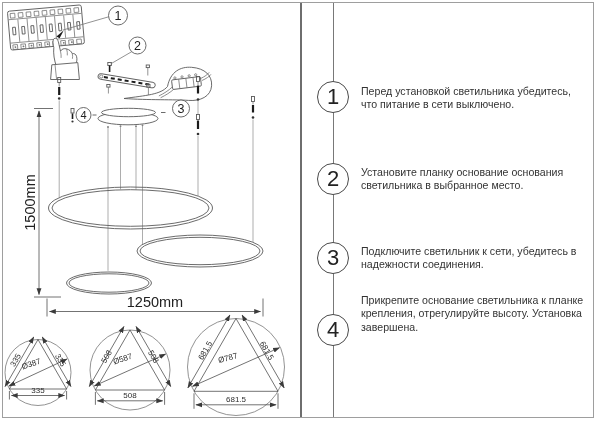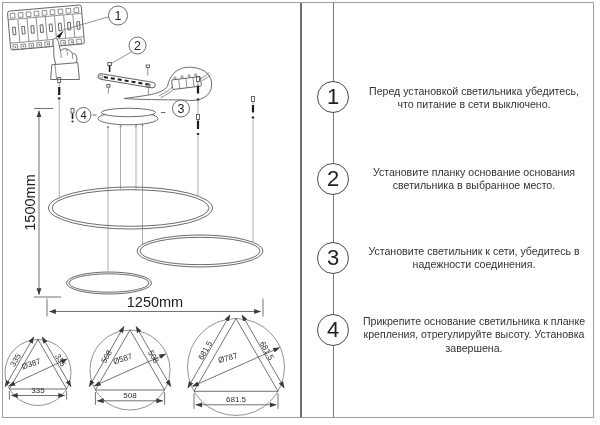--- a/index.html
+++ b/index.html
@@ -5,21 +5,21 @@
   html,body{margin:0;padding:0;width:600px;height:425px;background:#fff;position:relative;
             font-family:"Liberation Sans",sans-serif;}
   .frame{position:absolute;left:2px;top:2px;width:592px;height:416px;
          border:1px solid #9e9e9e;box-sizing:border-box;background:#fff;}
   .diagram{position:absolute;left:0;top:0;width:320px;height:425px;}
   .divider{position:absolute;left:300px;top:3px;height:414px;width:2px;background:#6e6e6e;}
   .steps-line{position:absolute;left:333px;top:3px;height:414px;width:1px;background:#787878;}
   .step-circle{position:absolute;left:317px;width:32px;height:32px;border:1.3px solid #4a4a4a;
                border-radius:50%;background:#fff;display:flex;align-items:center;justify-content:center;
                font-size:22px;color:#222;box-sizing:border-box;}
-  .step-text{position:absolute;left:361px;width:226px;font-size:10.6px;line-height:13.4px;color:#333;text-align:center;}
+  .step-text{position:absolute;left:361px;width:226px;font-size:10.6px;line-height:13.4px;color:#333;}
   
   .s{stroke:#5a5a5a;fill:none;stroke-width:0.9;}
   .sf{stroke:#5a5a5a;fill:#fff;stroke-width:0.9;}
   .thin{stroke:#6f6f6f;fill:none;stroke-width:0.75;}
   .wire{stroke:#8a8a8a;fill:none;stroke-width:0.7;}
   .dim{stroke:#444;fill:none;stroke-width:0.75;}
   .dark{stroke:#1a1a1a;}
   svg text{font-family:"Liberation Sans",sans-serif;fill:#2e2e2e;}
   .lbl{font-size:8px;text-anchor:middle;}
   .co{font-size:12.5px;text-anchor:middle;fill:#222;}
@@ -223,16 +223,16 @@
 <div class="divider"></div>
 <div class="steps-line"></div>
 
 <div class="step-circle" style="top:81px">1</div>
 <div class="step-text" style="top:85px">Перед установкой светильника убедитесь, что питание в сети выключено.</div>
 
 <div class="step-circle" style="top:163px">2</div>
 <div class="step-text" style="top:166px">Установите планку основание основания светильника в выбранное место.</div>
 
 <div class="step-circle" style="top:242px">3</div>
-<div class="step-text" style="top:245px">Установите светильник к сети, убедитесь в надежности соединения.</div>
+<div class="step-text" style="top:245px">Подключите светильник к сети, убедитесь в надежности соединения.</div>
 
 <div class="step-circle" style="top:314px">4</div>
-<div class="step-text" style="top:315px">Прикрепите основание светильника к планке крепления, отрегулируйте высоту. Установка завершена.</div>
+<div class="step-text" style="top:294px">Прикрепите основание светильника к планке крепления, отрегулируйте высоту. Установка завершена.</div>
 
 </body></html>

